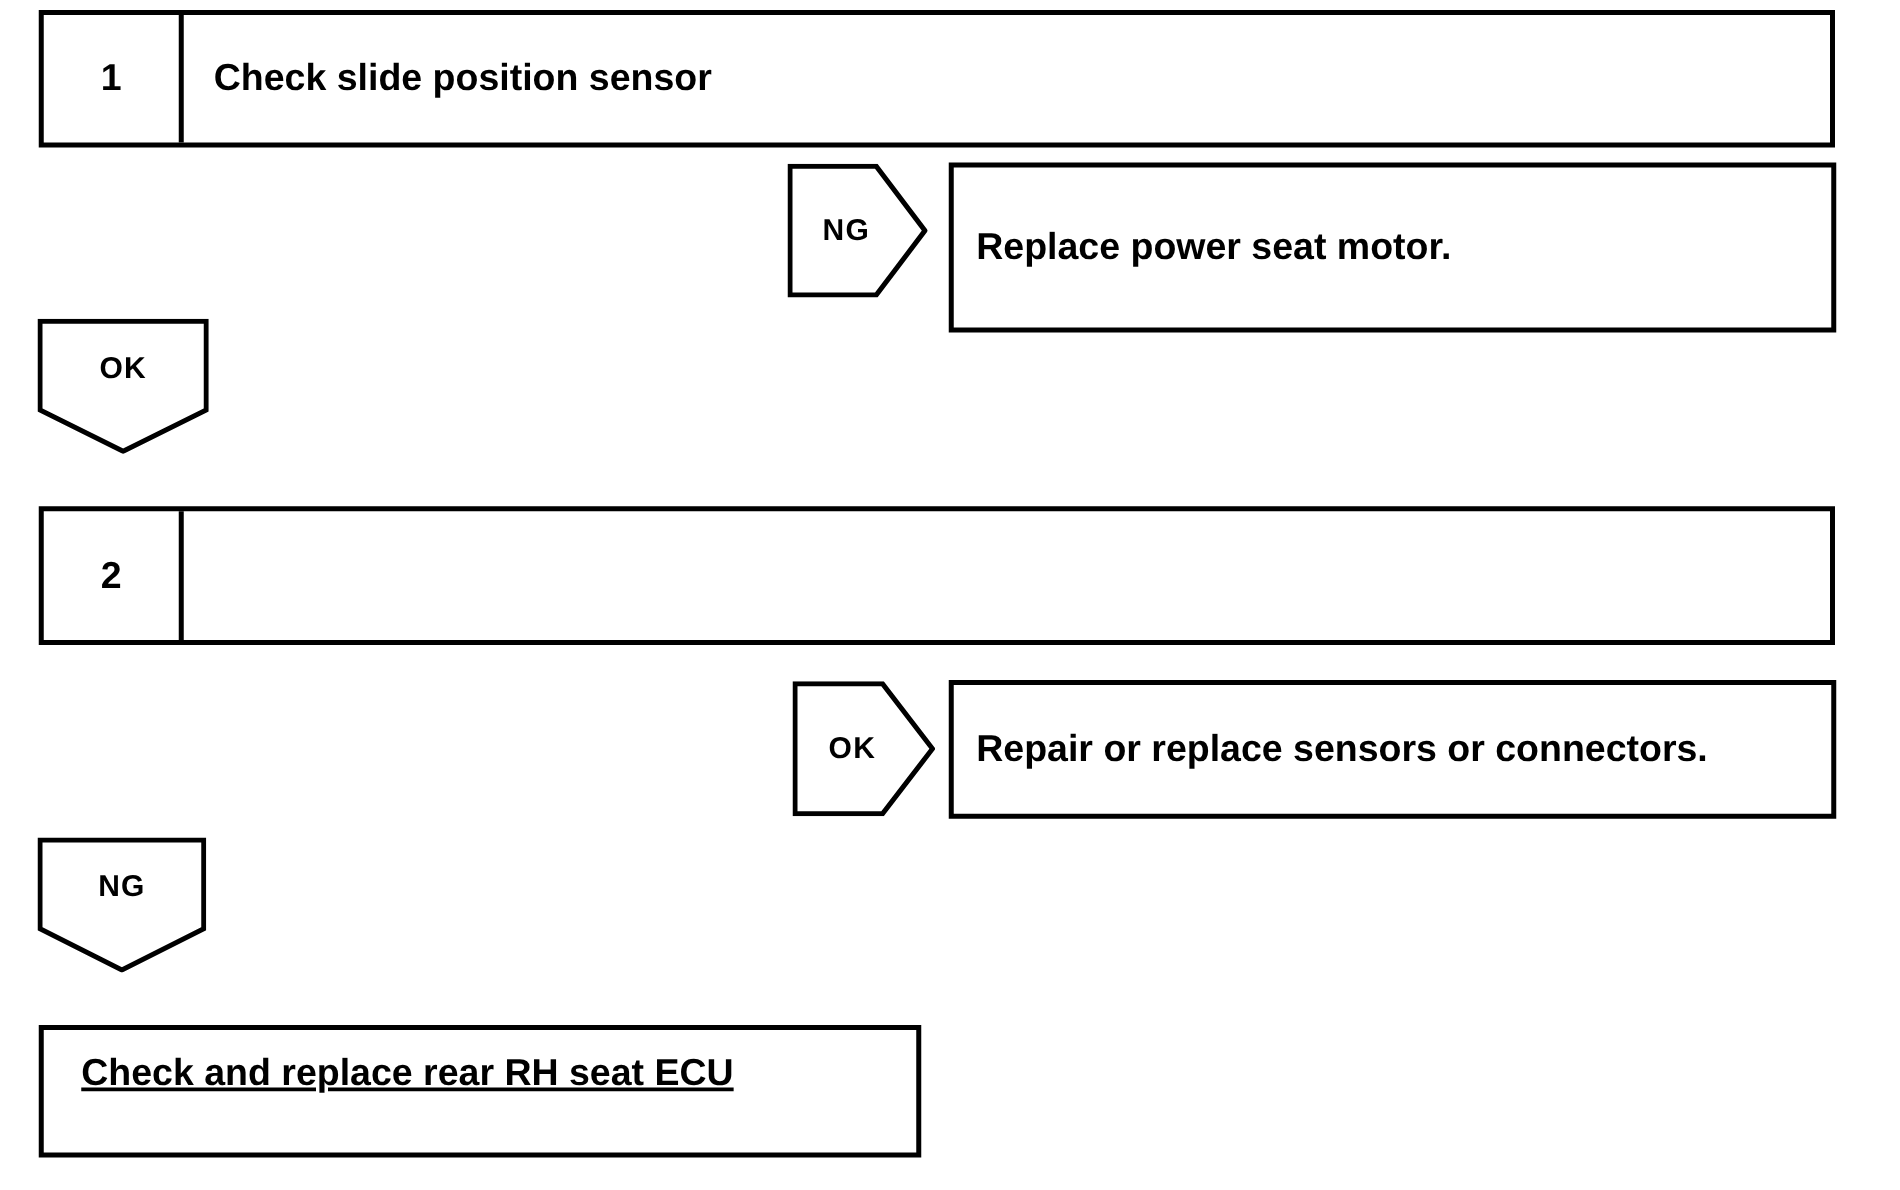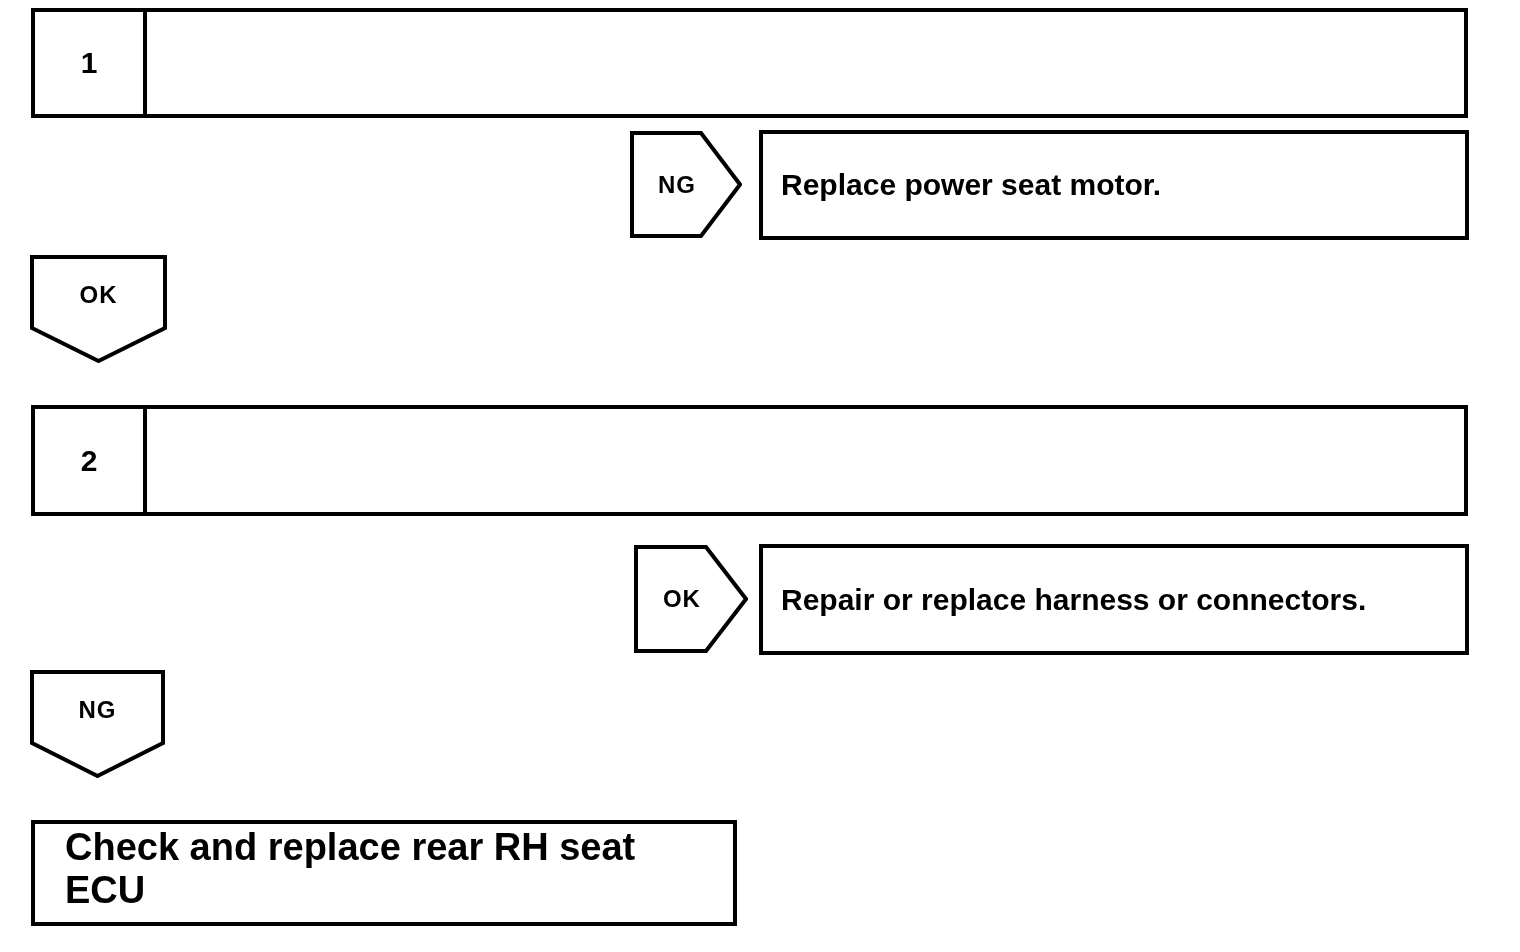--- a/index.html
+++ b/index.html
@@ -55,23 +55,24 @@
     display: flex;
     align-items: center;
     padding-left: 18px;
     font-size: 30px;
     font-weight: bold;
   }
   .final-box {
     position: absolute;
     border: 4px solid var(--line);
     background: var(--bg);
-    padding: 2px 12px 0 30px;
-    font-size: 38px;
+    padding: 18px 12px 0 30px;
+    font-size: 30px;
     font-weight: bold;
+    text-decoration: underline;
   }
   
   .tag {
     position: absolute;
   }
   .tag svg {
     position: absolute;
     left: 0; top: 0;
     width: 100%; height: 100%;
     display: block;
@@ -89,30 +90,31 @@
   .tag-down  .tag-label { left: 0; top: 0; width: 100%; height: 74%; }
   .shape { fill: var(--bg); stroke: var(--line); stroke-width: 4; stroke-linejoin: miter; }
 </style>
 </head>
 <body>
 
 <div class="canvas">
 
   <div class="step-box" style="left:31px; top:8px; width:1437px; height:110px;">
     <div class="step-number">1</div>
+    <div class="step-title">Check slide position sensor</div>
   </div>
 
   <div class="tag tag-right" style="left:630px; top:131px; width:112px; height:107px;">
     <svg viewBox="0 0 112 107" preserveAspectRatio="none">
       <polygon class="shape" points="2,2 71,2 110,53.5 71,105 2,105"></polygon>
     </svg>
     <span class="tag-label">NG</span>
   </div>
 
-  <div class="action-box" style="left:759px; top:130px; width:710px; height:110px;">
+  <div class="action-box" style="left:759px; top:130px; width:710px; height:136px;">
     <span>Replace power seat motor.</span>
   </div>
 
   <div class="tag tag-down" style="left:30px; top:255px; width:137px; height:108px;">
     <svg viewBox="0 0 137 108" preserveAspectRatio="none">
       <polygon class="shape" points="2,2 135,2 135,73 68.5,106 2,73"></polygon>
     </svg>
     <span class="tag-label">OK</span>
   </div>
 
@@ -121,21 +123,21 @@
   </div>
 
   <div class="tag tag-right" style="left:634px; top:545px; width:114px; height:108px;">
     <svg viewBox="0 0 114 108" preserveAspectRatio="none">
       <polygon class="shape" points="2,2 72,2 112,54 72,106 2,106"></polygon>
     </svg>
     <span class="tag-label">OK</span>
   </div>
 
   <div class="action-box" style="left:759px; top:544px; width:710px; height:111px;">
-    <span>Repair or replace harness or connectors.</span>
+    <span>Repair or replace sensors or connectors.</span>
   </div>
 
   <div class="tag tag-down" style="left:30px; top:670px; width:135px; height:108px;">
     <svg viewBox="0 0 135 108" preserveAspectRatio="none">
       <polygon class="shape" points="2,2 133,2 133,73 67.5,106 2,73"></polygon>
     </svg>
     <span class="tag-label">NG</span>
   </div>
 
   <div class="final-box" style="left:31px; top:820px; width:706px; height:106px;">

